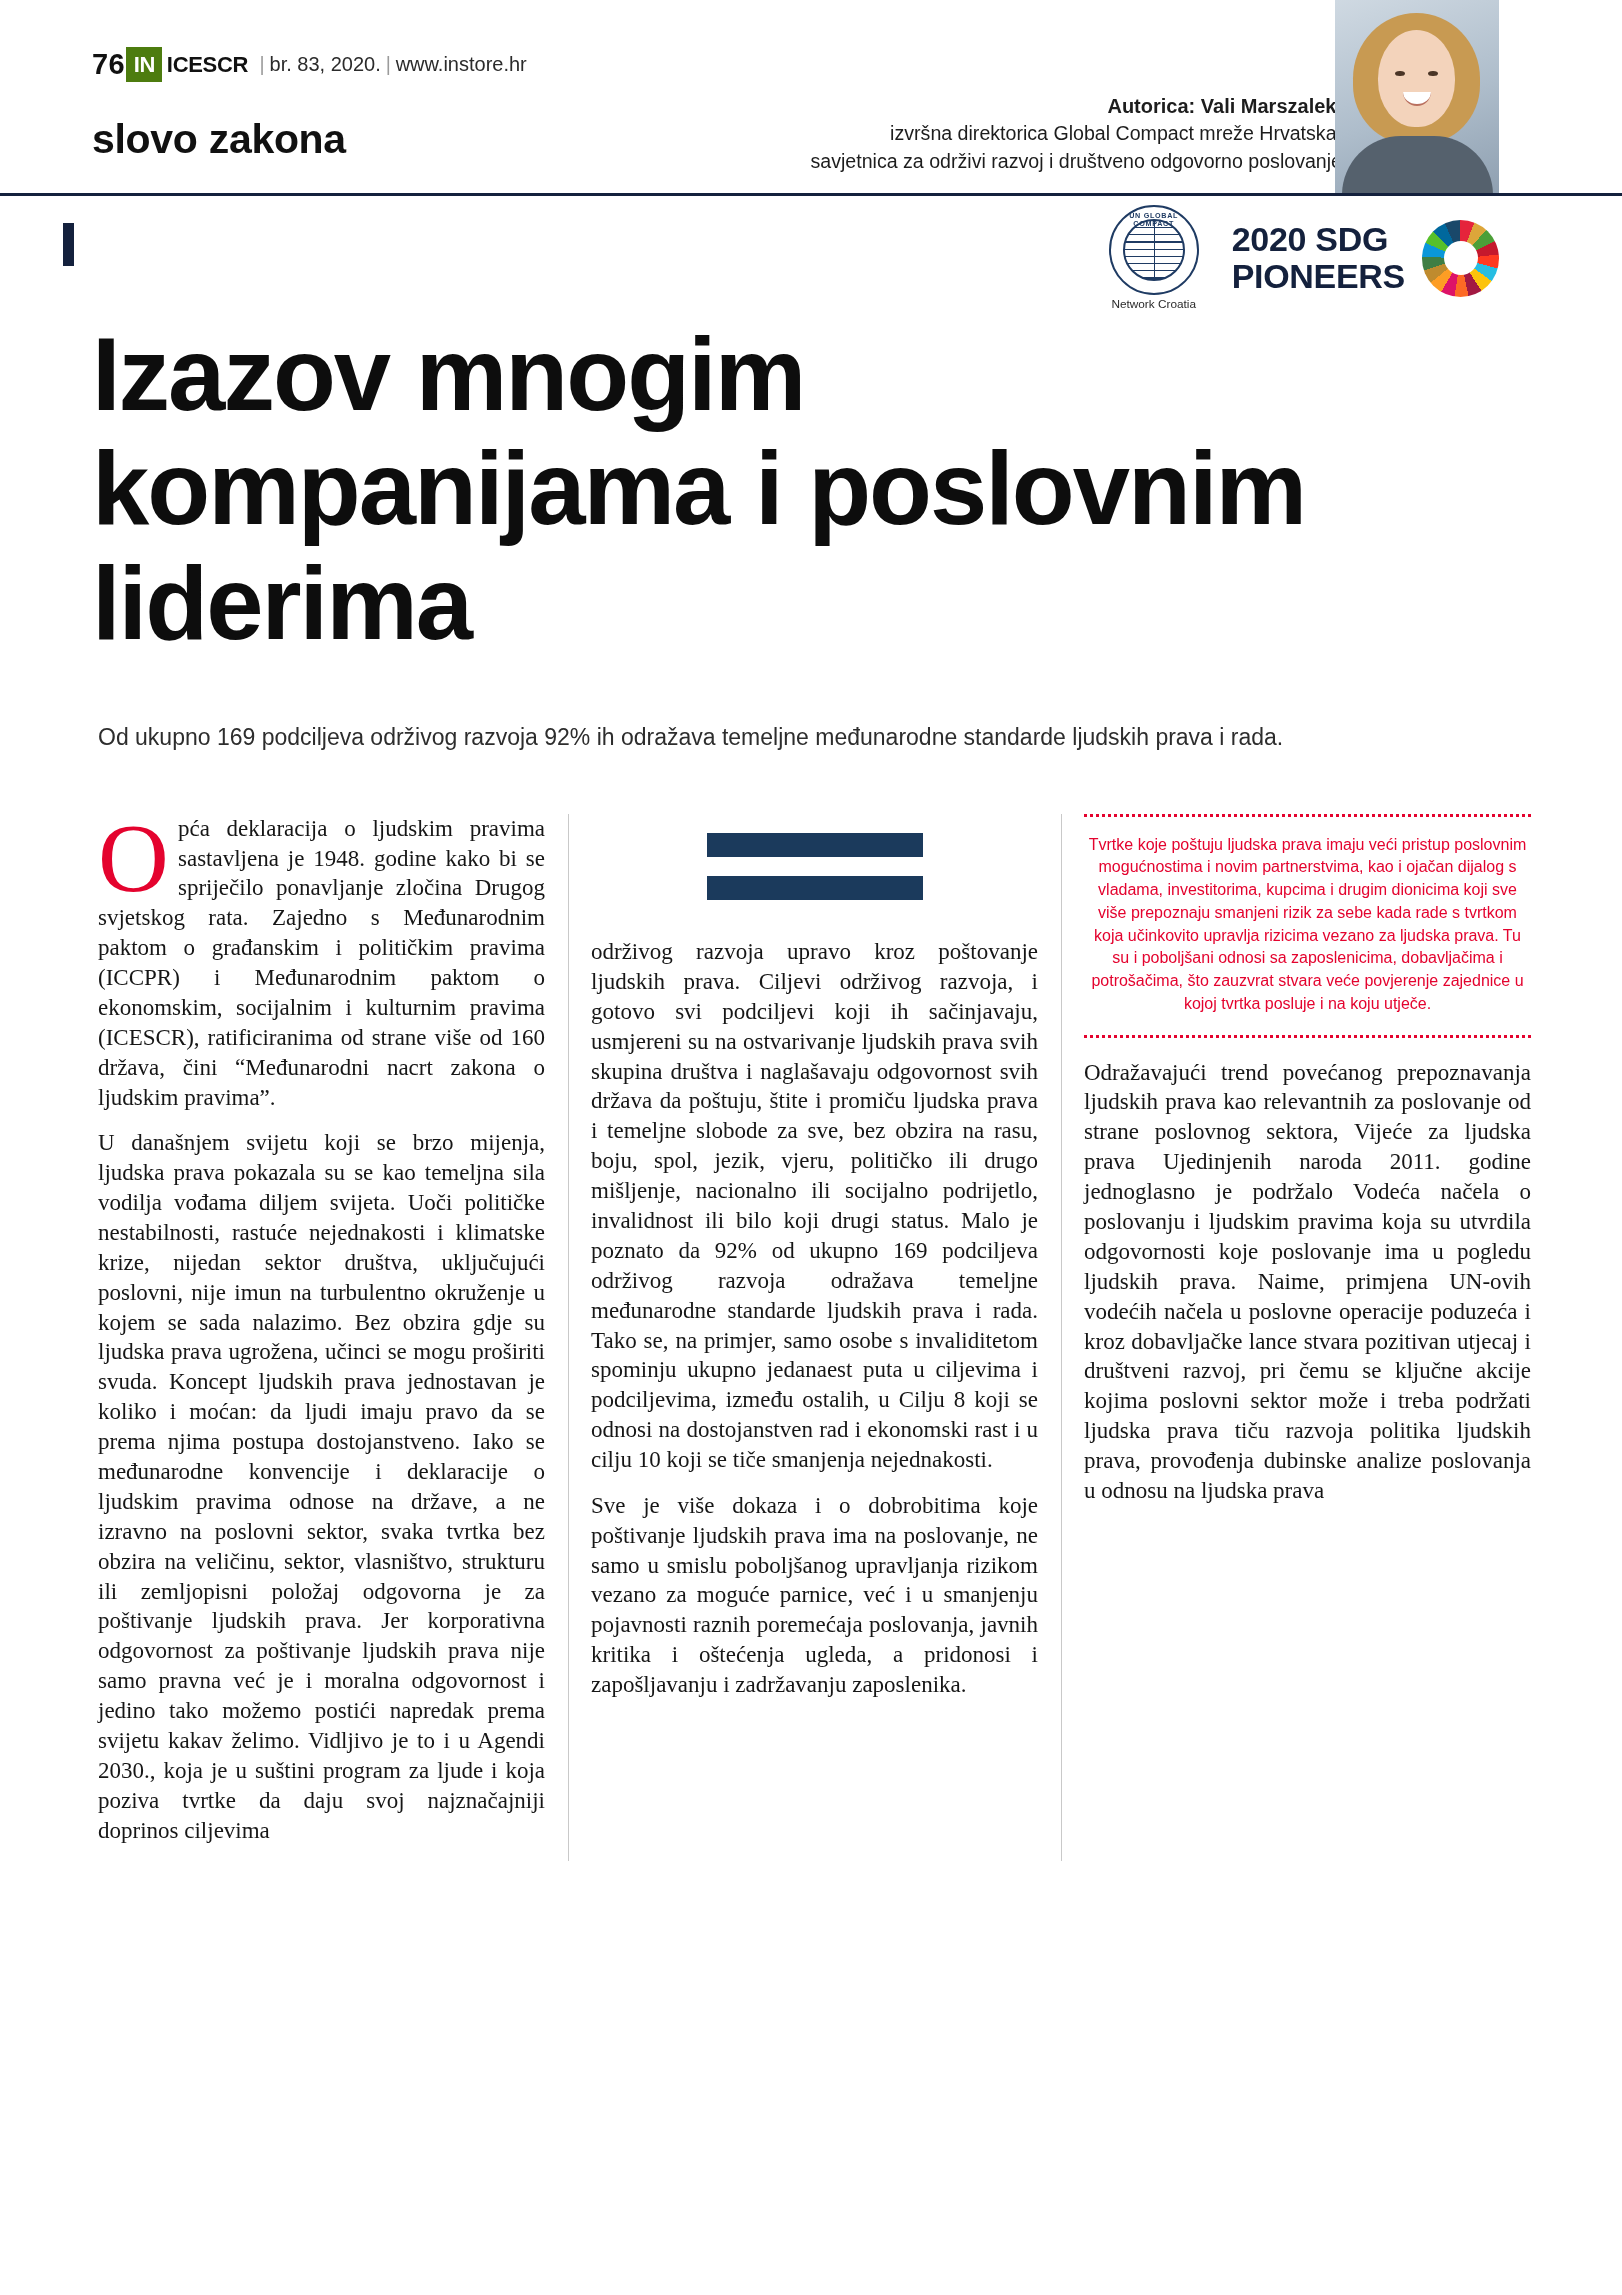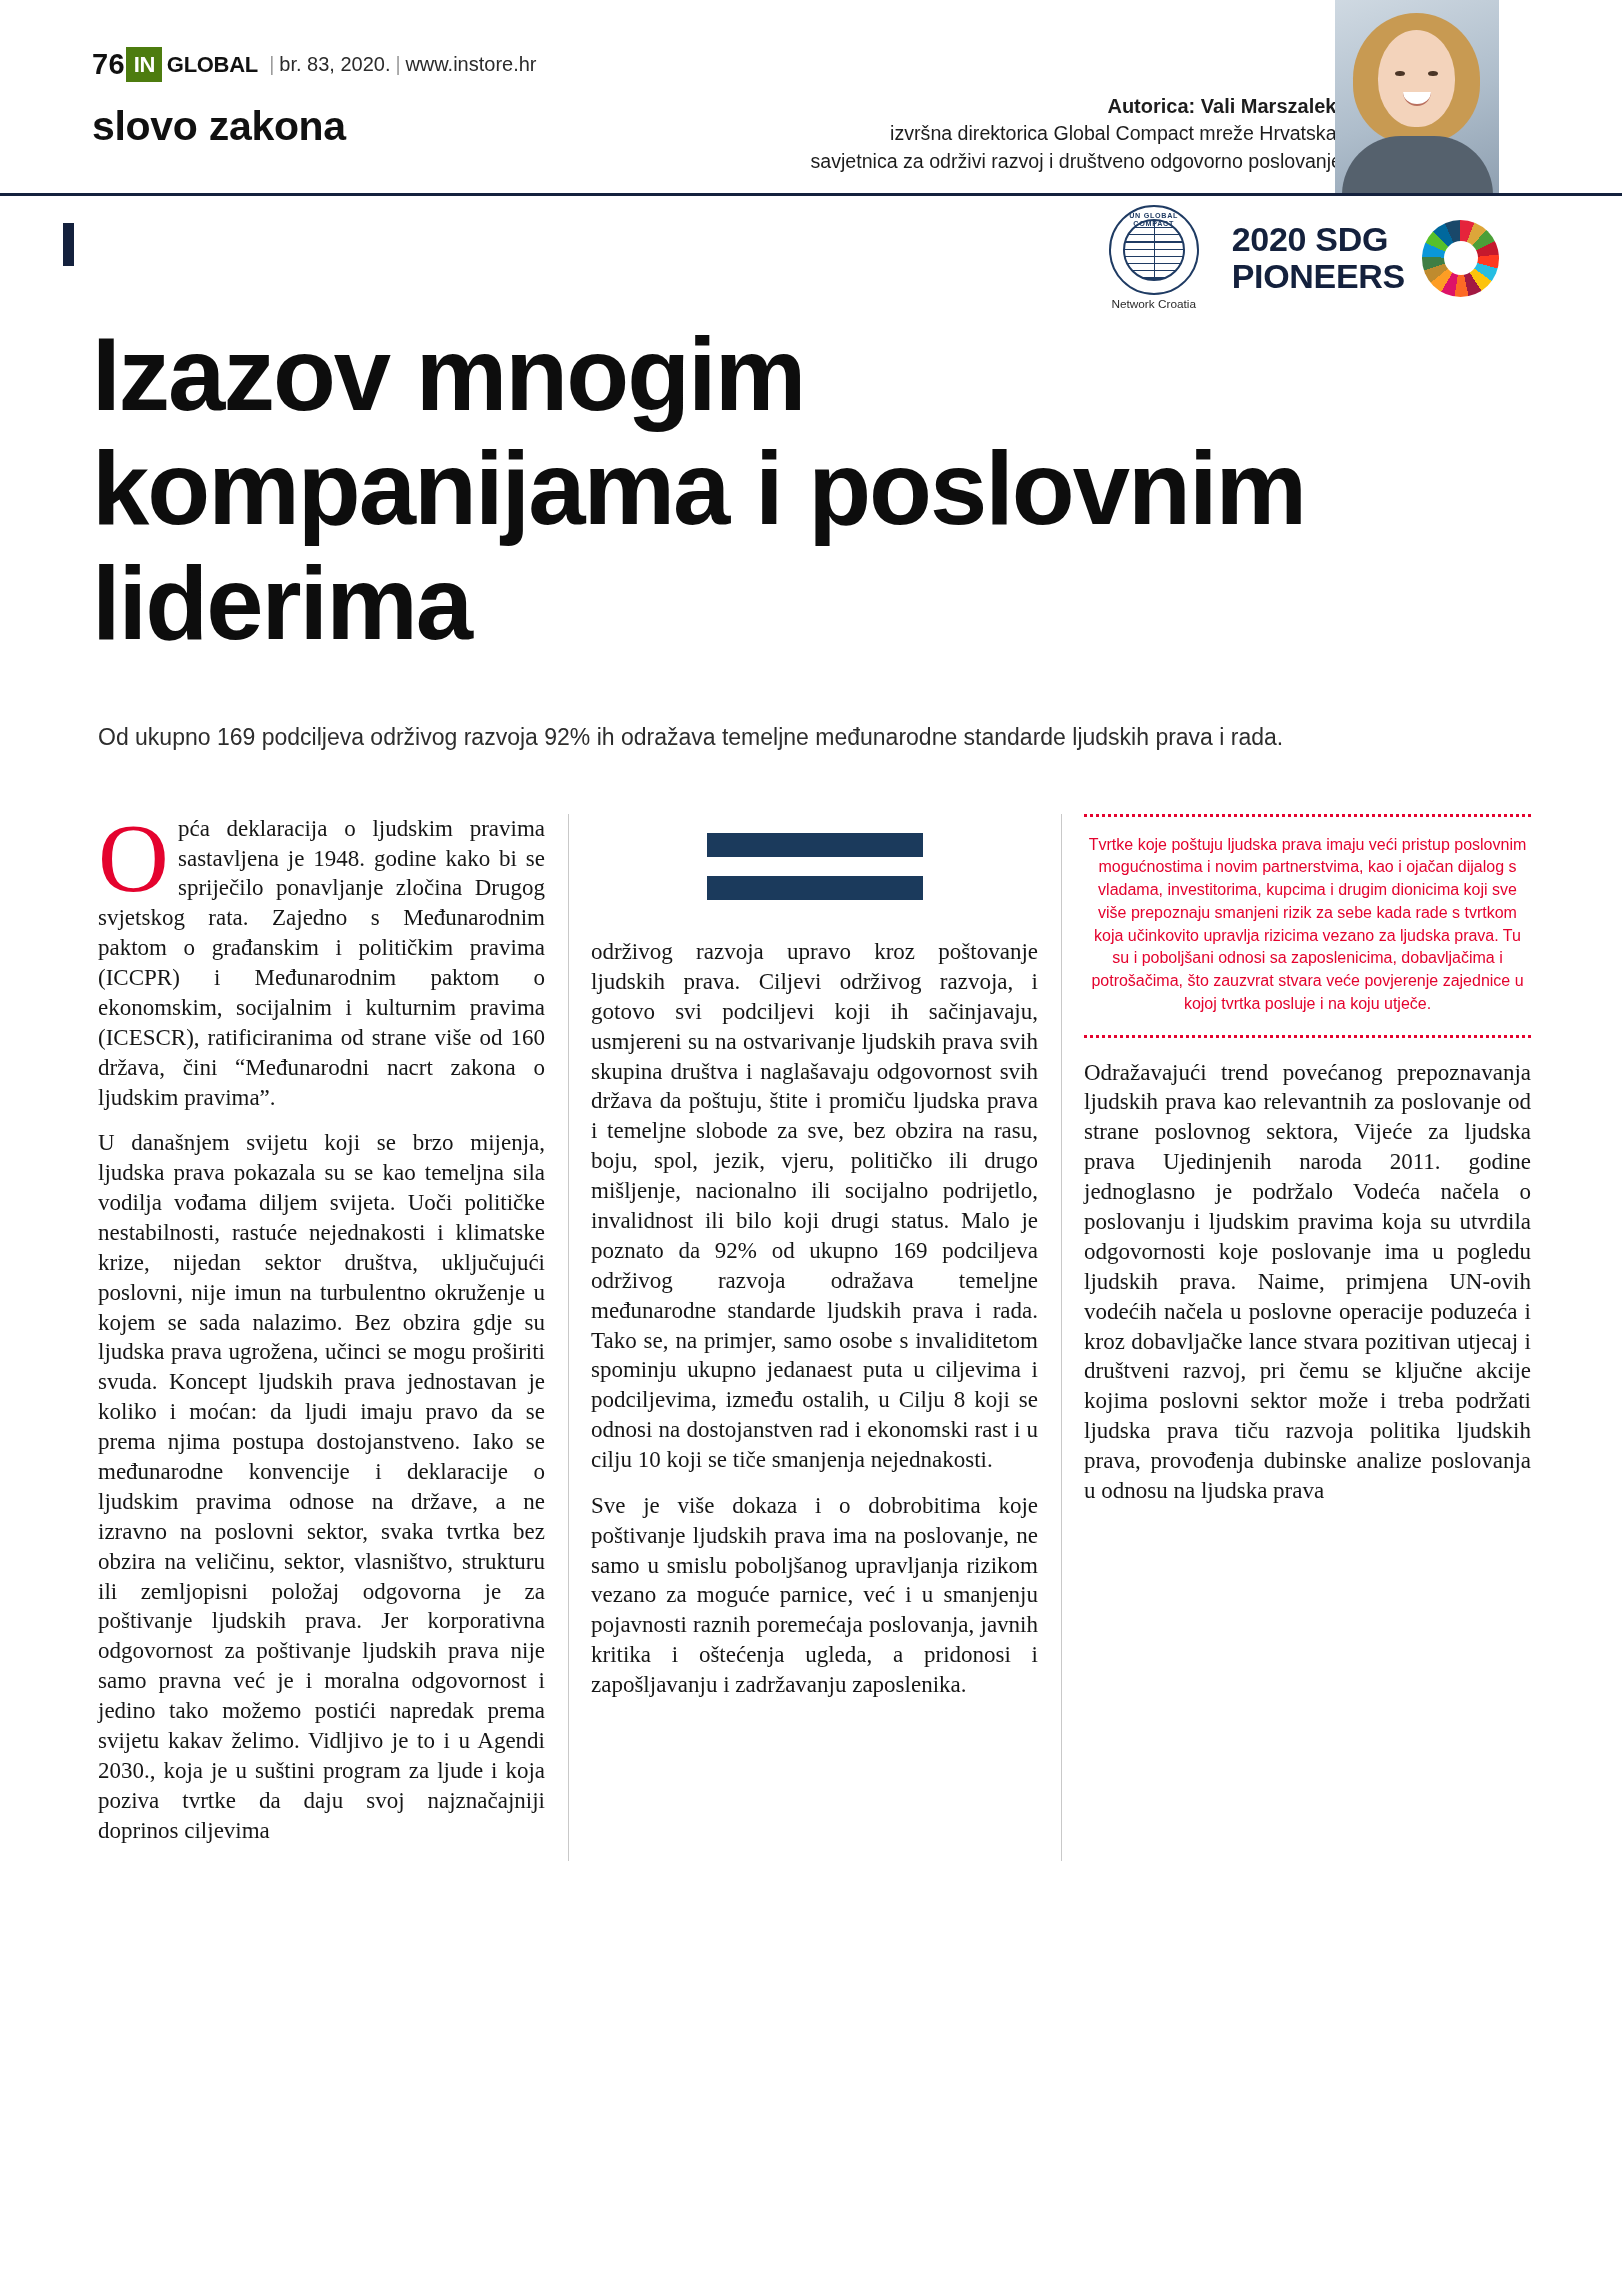--- a/index.html
+++ b/index.html
@@ -64,21 +64,21 @@
     font-size: 19.6px;
     margin: 0 3.9px;
   }
   .mast-meta {
     font-size: 20px;
     color: #2b2b2b;
   }
   .section-title {
     position: absolute;
     left: 92px;
-    top: 103px;
+    top: 116px;
     font-size: 41px;
     font-weight: bold;
     color: #111;
     letter-spacing: -0.3px;
   }
   .author-block {
     position: absolute;
     right: 281px;
     top: 92px;
     width: 667px;
@@ -366,21 +366,21 @@
   }
 </style>
 </head>
 <body>
 
 <div class="masthead">
   <div class="mast-row">
     <span class="page-num">76</span>
     <span class="logo">
       <span class="logo-in">IN</span>
-      <span class="logo-store">GLOBAL</span>
+      <span class="logo-store">ICESCR</span>
     </span>
     <span class="mast-sep">|</span>
     <span class="mast-meta">br. 83, 2020.</span>
     <span class="mast-sep">|</span>
     <span class="mast-meta">www.instore.hr</span>
   </div>
 
   <div class="section-title">slovo zakona</div>
 
   <div class="author-block">

